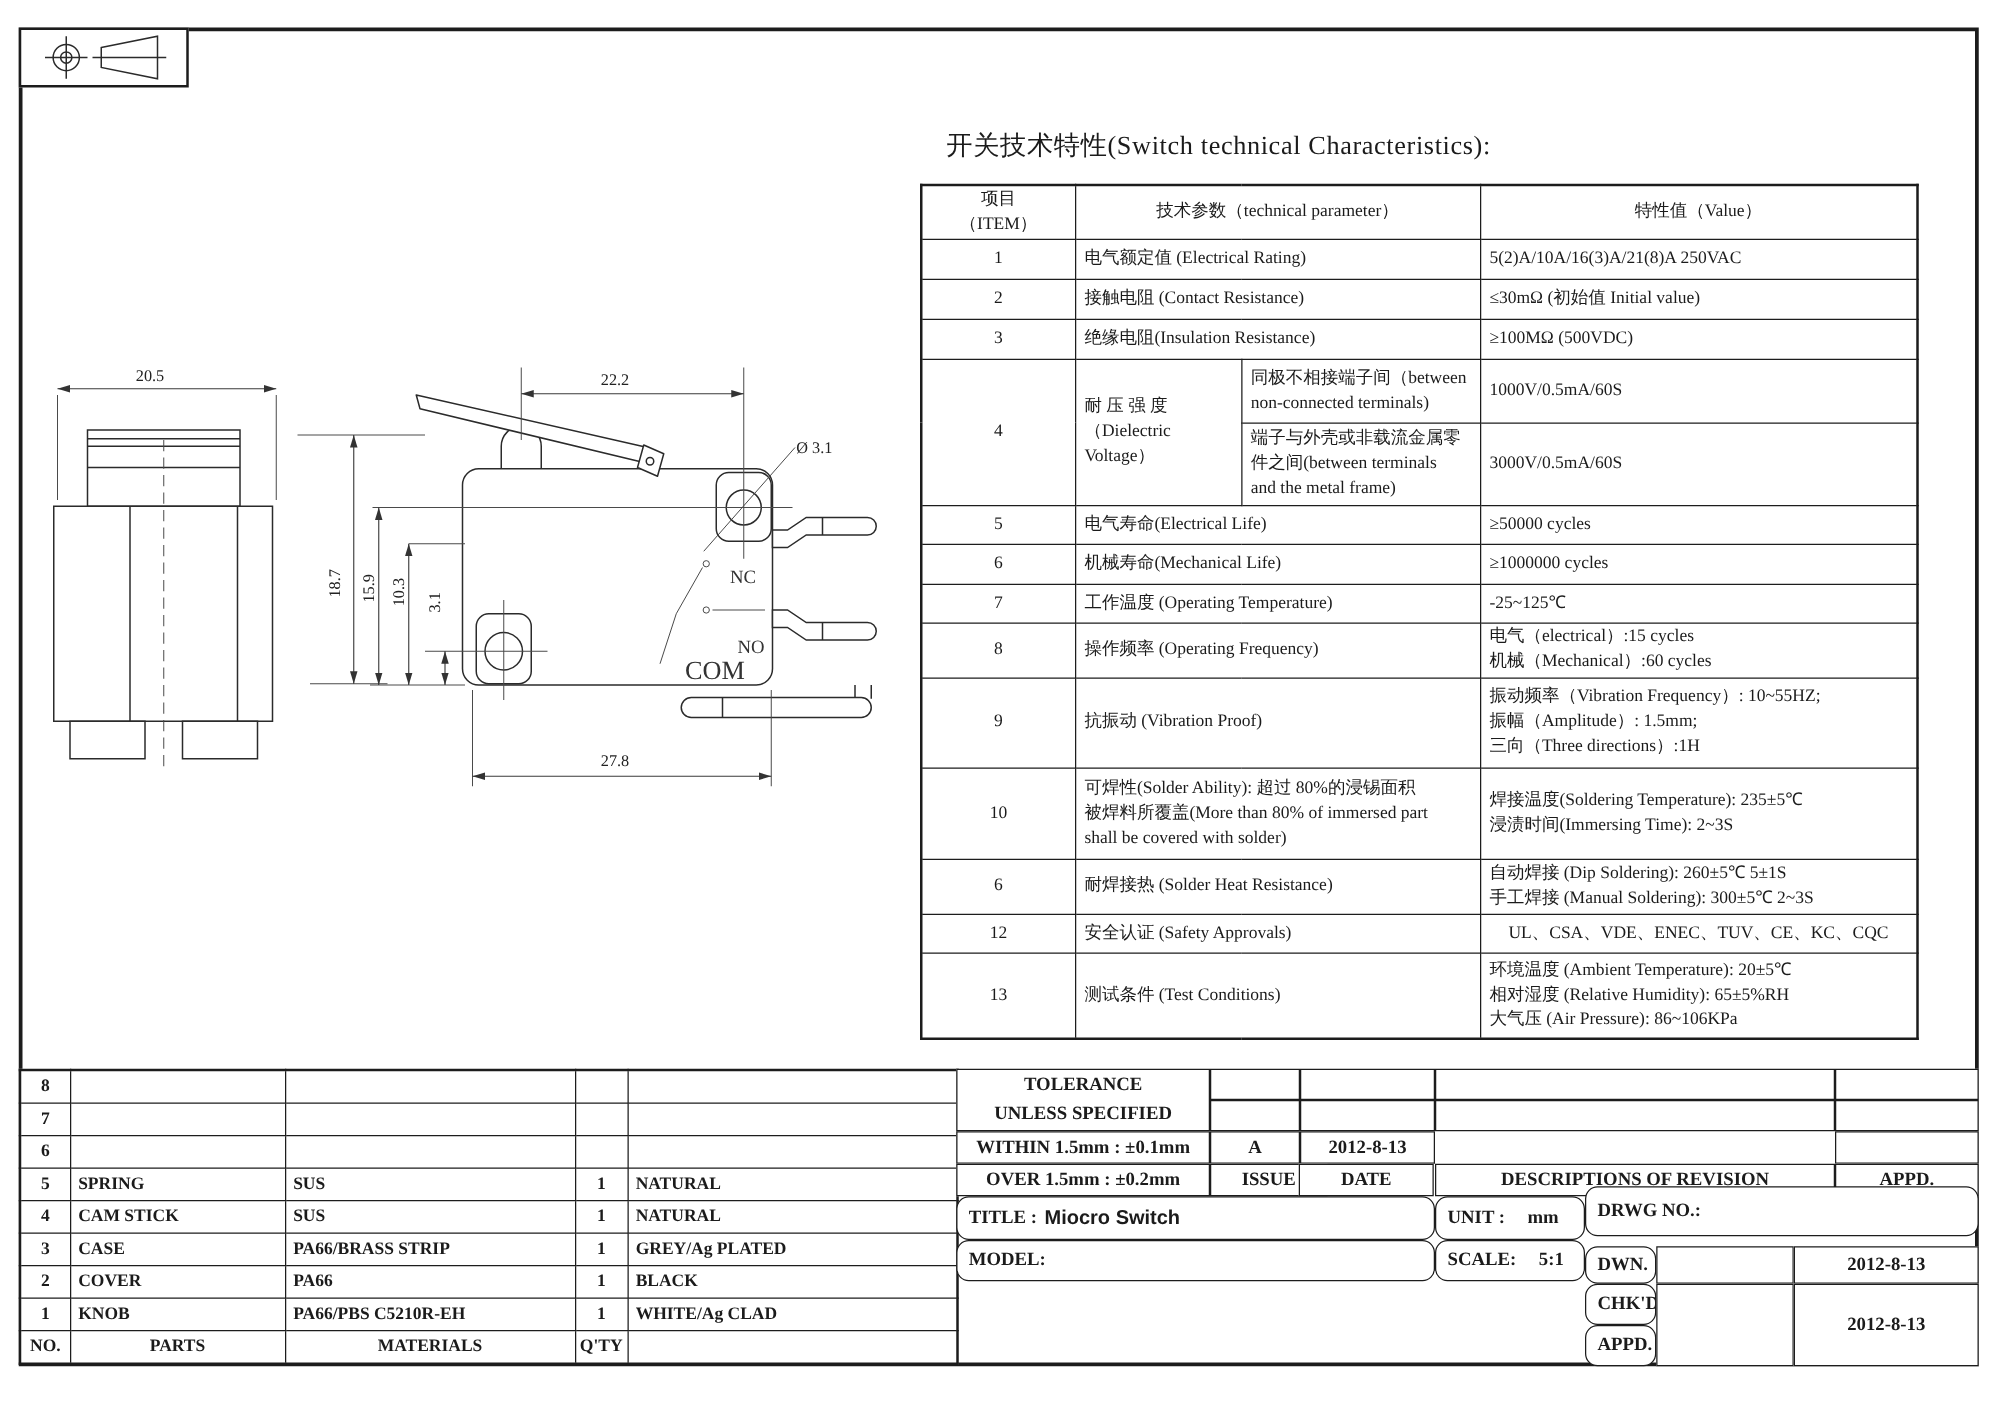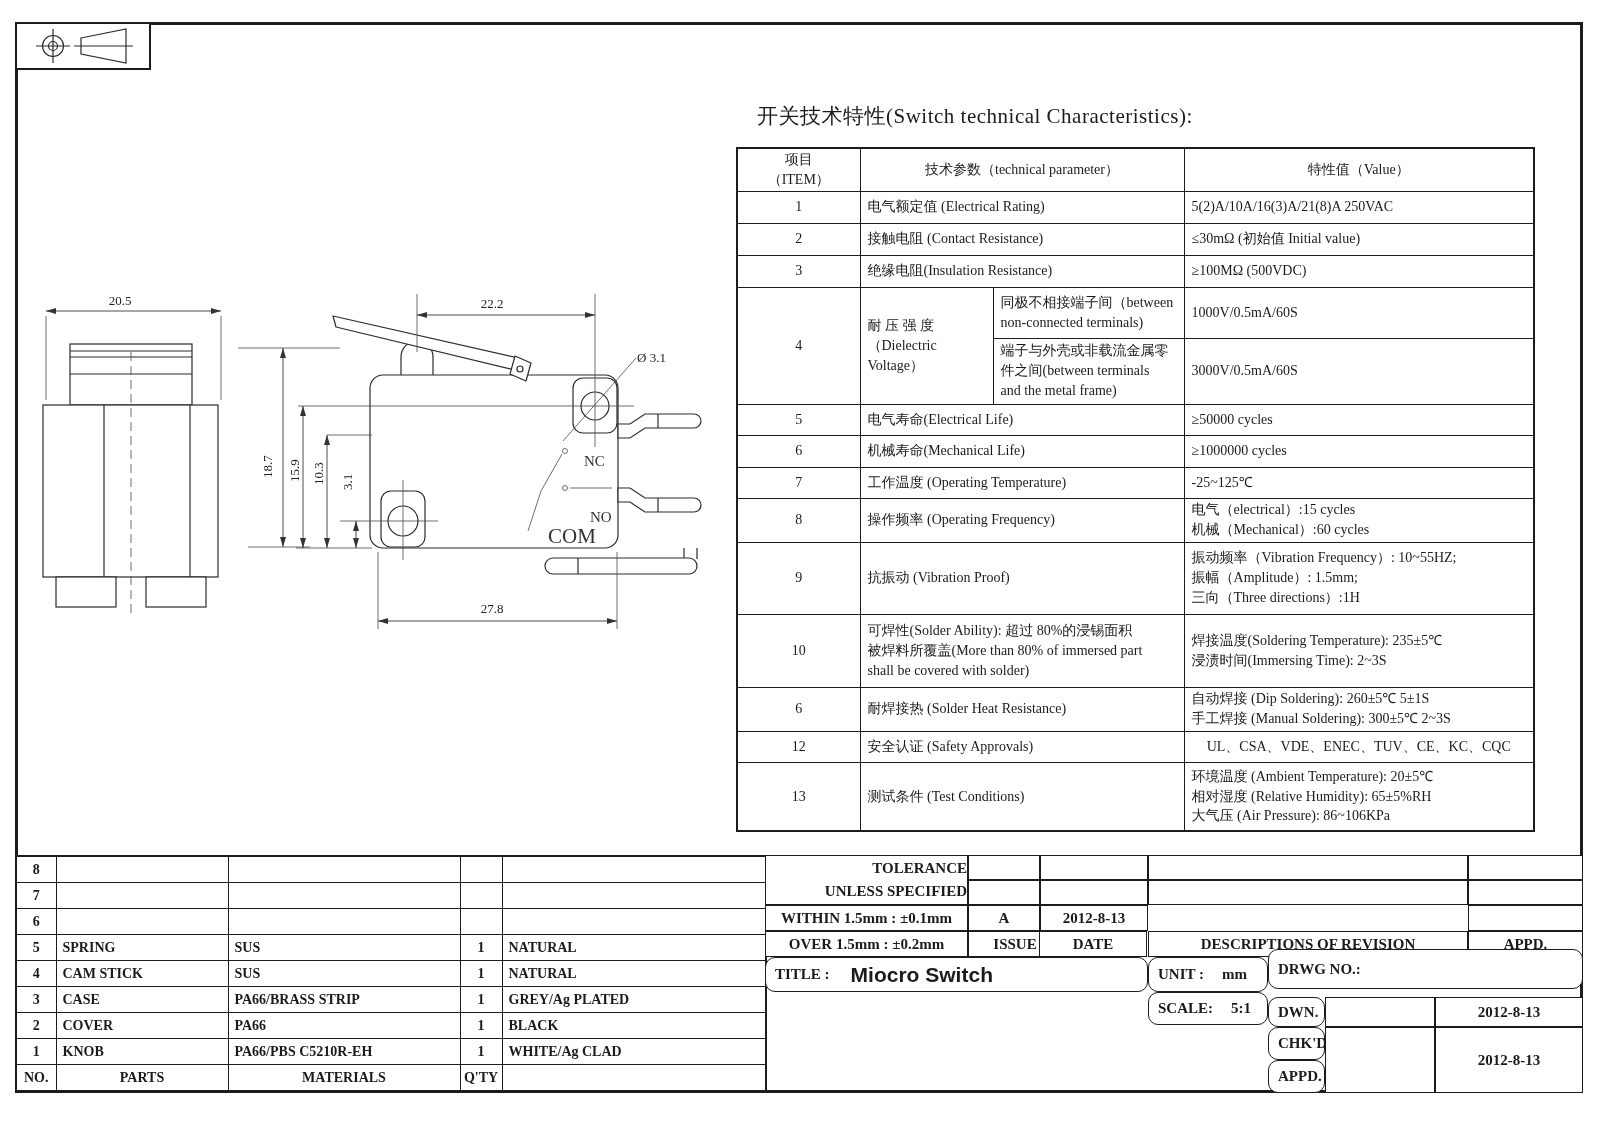--- a/index.html
+++ b/index.html
@@ -23,22 +23,22 @@
     table-layout:fixed;border:2px solid #1c1c1c;background:#fff;}
   table.parts td{border:1px solid #1c1c1c;font-size:14px;font-weight:bold;height:25px;
     padding:0 6px;overflow:hidden;}
   table.parts td.c{text-align:center;padding:0 2px;}
   
   .tb-wrap{left:765px;top:855px;width:818px;height:238px;}
   .tb{position:absolute;box-sizing:border-box;border:1px solid #1c1c1c;display:flex;
     align-items:center;justify-content:center;font-weight:bold;font-size:15px;background:#fff;
     overflow:hidden;white-space:nowrap;}
   .tb.left{justify-content:flex-start;padding-left:9px;border-radius:10px;}
-  .tb.two{flex-direction:column;line-height:1.55;align-items:flex-end;}
-  .title-value{font-family:"Liberation Sans", sans-serif;font-size:21px;font-weight:bold;margin-left:21px;}
+  .tb.two{flex-direction:column;line-height:1.55;}
+  .title-value{font-family:"Liberation Sans", sans-serif;font-size:16px;font-weight:bold;margin-left:6px;}
   .company{font-family:"Liberation Sans", sans-serif;font-size:33px;font-weight:900;letter-spacing:1px;}
   .gap{margin-left:18px;}
   
   svg text.d{font-size:13px;fill:#222;font-family:"Liberation Serif", serif;}
   svg text.lbl{fill:#333;font-family:"Liberation Serif", serif;}
   .ln{stroke:#2b2b2b;stroke-width:1.2;fill:none;}
   .fw{fill:#ffffff;}
   .thin{stroke:#4a4a4a;stroke-width:.8;fill:none;}
   .dim{stroke:#3a3a3a;stroke-width:.9;fill:none;}
 </style>
@@ -385,20 +385,21 @@
   <div class="tb left" style="left:0;top:102px;width:383px;height:35px">
     <span>TITLE :</span>
     <span class="title-value">Miocro Switch</span>
   </div>
   <div class="tb left" style="left:383px;top:102px;width:120px;height:35px">
     <span>UNIT :</span>
     <span class="gap">mm</span>
   </div>
   <div class="tb left" style="left:503px;top:94px;width:315px;height:40px">DRWG NO.:</div>
 
+  <div class="tb left" style="left:0;top:137px;width:383px;height:33px">MODEL:</div>
   <div class="tb left" style="left:383px;top:137px;width:120px;height:33px">
     <span>SCALE:</span>
     <span class="gap">5:1</span>
   </div>
 
 
   <div class="tb left" style="left:503px;top:142px;width:57px;height:30px">DWN.</div>
   <div class="tb" style="left:560px;top:142px;width:110px;height:30px"></div>
   <div class="tb" style="left:670px;top:142px;width:148px;height:30px">2012-8-13</div>
   <div class="tb left" style="left:503px;top:172px;width:57px;height:33px">CHK'D</div>

